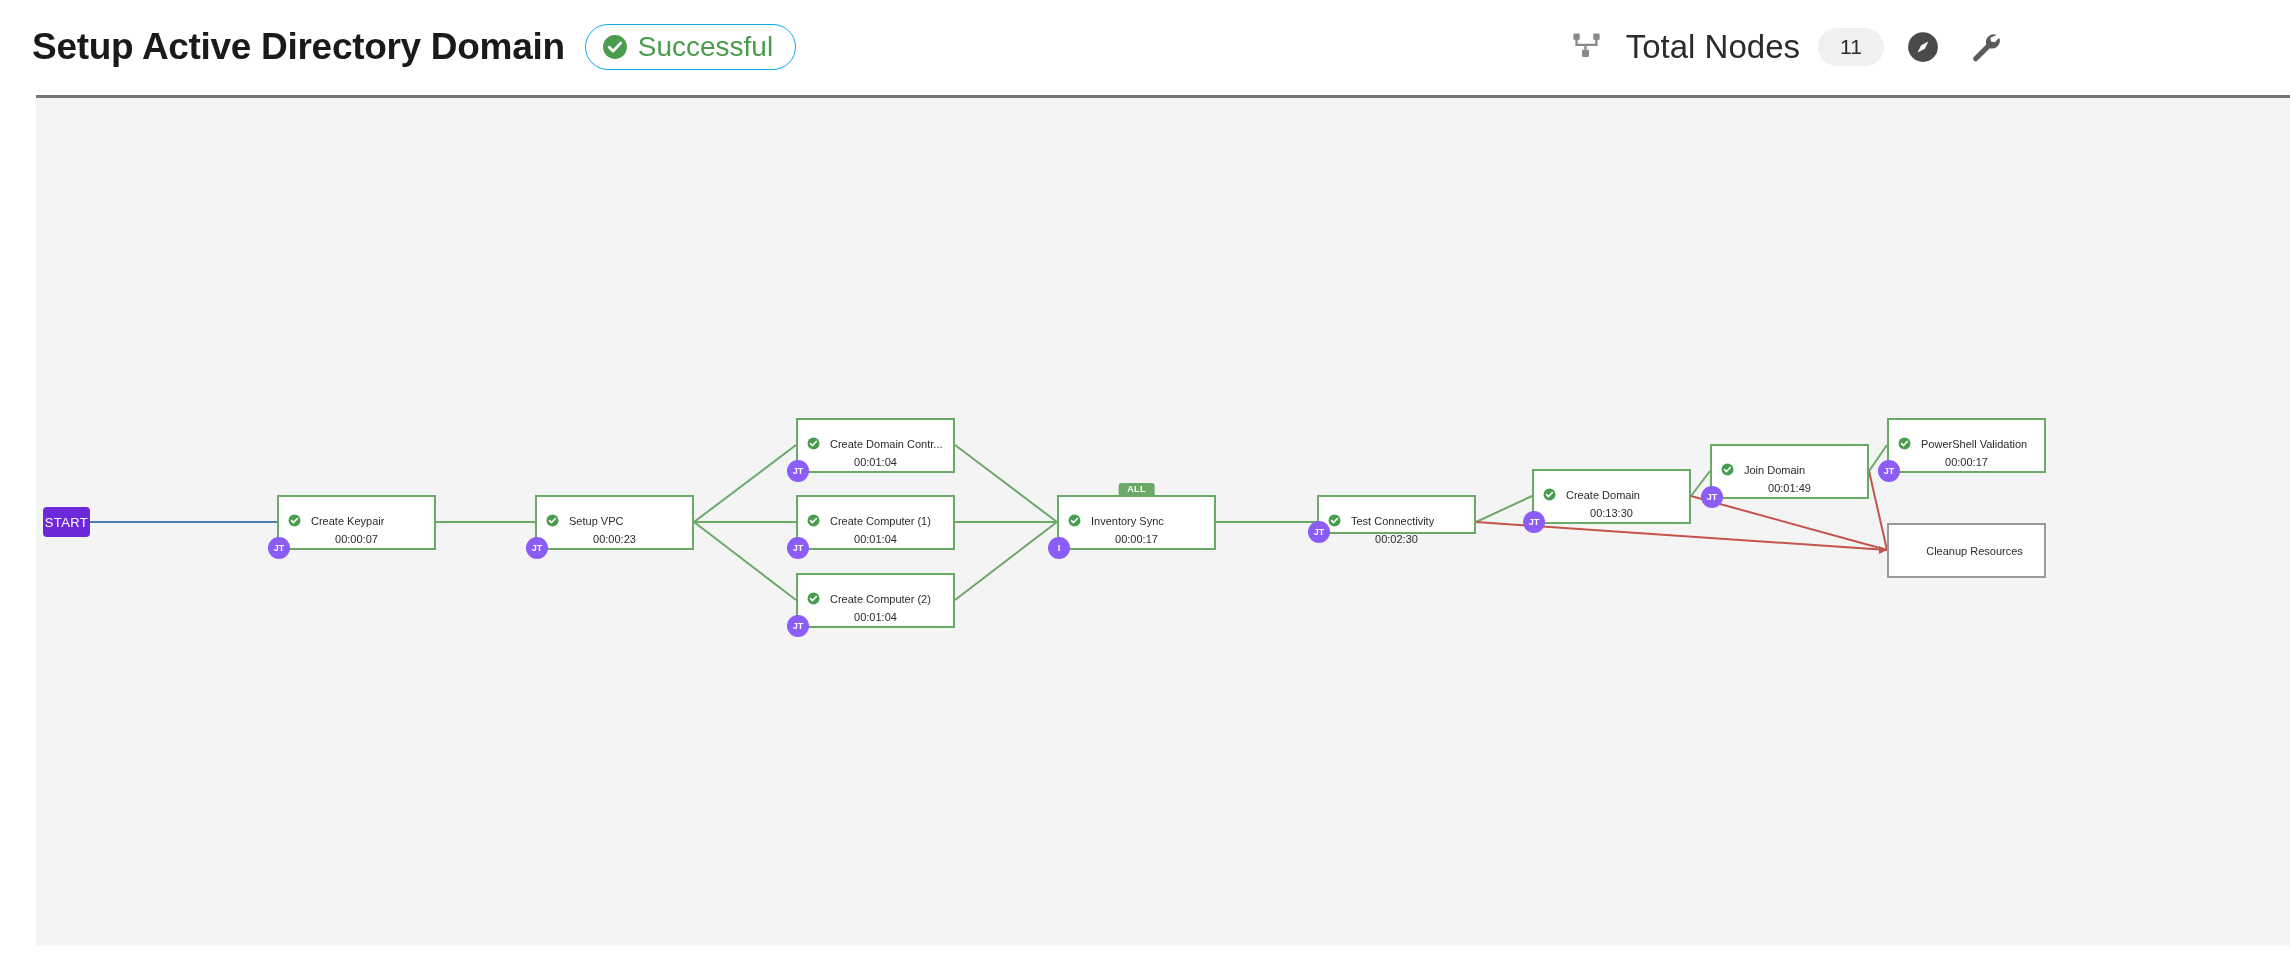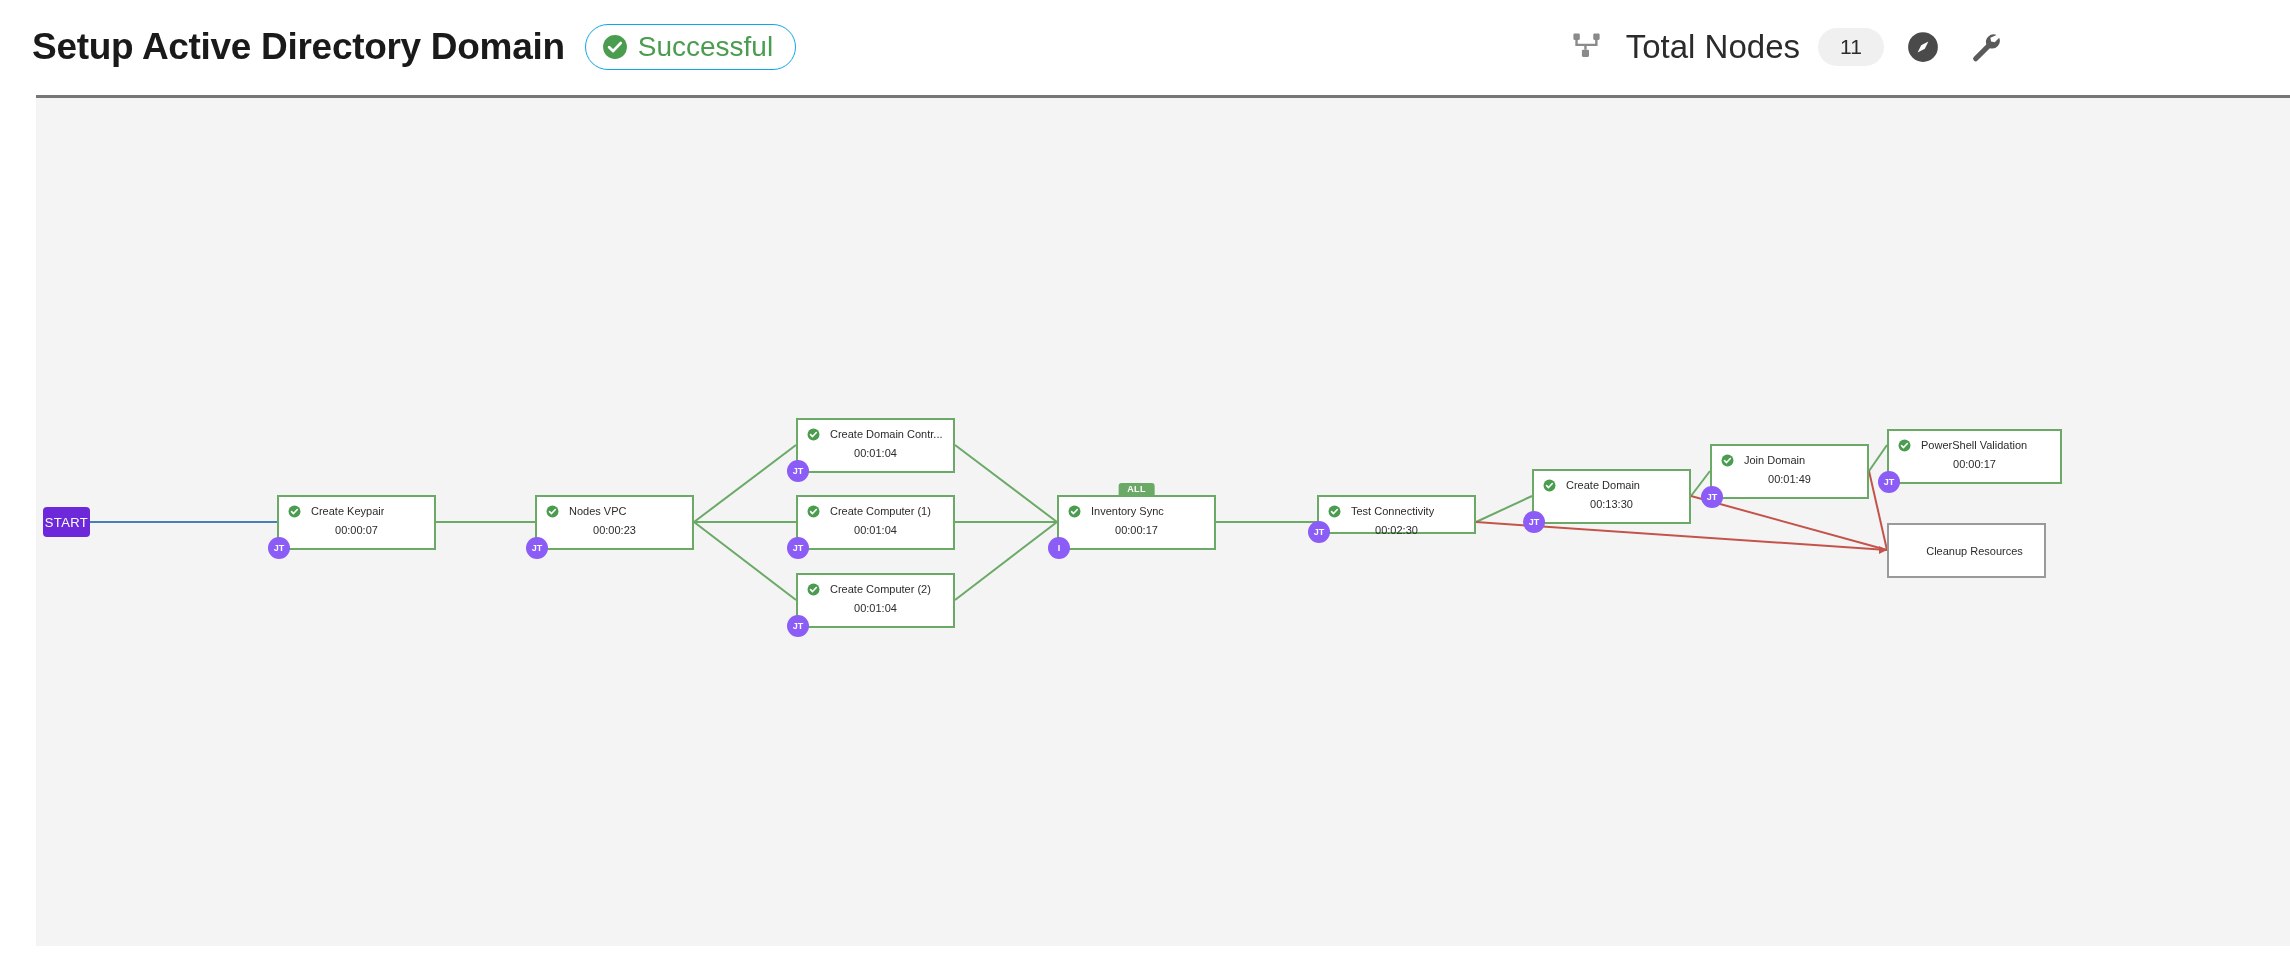--- a/index.html
+++ b/index.html
@@ -114,22 +114,22 @@
     position: absolute;
     box-sizing: border-box;
     background: #ffffff;
     border: 2px solid #6aa966;
     z-index: 3;
   }
   .node.pending { border: 2px solid #9a9a9a; }
 
   .node-title-row {
     display: flex;
-    align-items: flex-start;
-    padding: 8px 0 0 9px;
+    align-items: flex-end;
+    padding: 17px 0 0 9px;
   }
   .node-check { width: 13px; height: 13px; flex: 0 0 13px; }
   .node-title {
     font-size: 11px;
     color: #2b2b2b;
     margin-left: 10px;
     white-space: nowrap;
     overflow: hidden;
     text-overflow: ellipsis;
   }
@@ -283,21 +283,21 @@
     <div class="node-duration">00:00:07</div>
     <div class="node-badge">JT</div>
   </div>
 
   <div class="node" style="left:499px; top:397px; width:159px; height:55px;">
     <div class="node-title-row">
       <svg class="node-check" viewBox="0 0 24 24">
         <circle cx="12" cy="12" r="11" fill="#4a9c4e"></circle>
         <path d="M6.6 12.2 L10.2 15.8 L17.2 8.4" fill="none" stroke="#ffffff" stroke-width="3" stroke-linecap="round" stroke-linejoin="round"></path>
       </svg>
-      <span class="node-title">Nodes VPC</span>
+      <span class="node-title">Setup VPC</span>
     </div>
     <div class="node-duration">00:00:23</div>
     <div class="node-badge">JT</div>
   </div>
 
   <div class="node" style="left:760px; top:320px; width:159px; height:55px;">
     <div class="node-title-row">
       <svg class="node-check" viewBox="0 0 24 24">
         <circle cx="12" cy="12" r="11" fill="#4a9c4e"></circle>
         <path d="M6.6 12.2 L10.2 15.8 L17.2 8.4" fill="none" stroke="#ffffff" stroke-width="3" stroke-linecap="round" stroke-linejoin="round"></path>
@@ -374,21 +374,21 @@
       <svg class="node-check" viewBox="0 0 24 24">
         <circle cx="12" cy="12" r="11" fill="#4a9c4e"></circle>
         <path d="M6.6 12.2 L10.2 15.8 L17.2 8.4" fill="none" stroke="#ffffff" stroke-width="3" stroke-linecap="round" stroke-linejoin="round"></path>
       </svg>
       <span class="node-title">Join Domain</span>
     </div>
     <div class="node-duration">00:01:49</div>
     <div class="node-badge">JT</div>
   </div>
 
-  <div class="node" style="left:1851px; top:320px; width:175px; height:55px;margin-top:11px;">
+  <div class="node" style="left:1851px; top:320px; width:159px; height:55px;">
     <div class="node-title-row">
       <svg class="node-check" viewBox="0 0 24 24">
         <circle cx="12" cy="12" r="11" fill="#4a9c4e"></circle>
         <path d="M6.6 12.2 L10.2 15.8 L17.2 8.4" fill="none" stroke="#ffffff" stroke-width="3" stroke-linecap="round" stroke-linejoin="round"></path>
       </svg>
       <span class="node-title">PowerShell Validation</span>
     </div>
     <div class="node-duration">00:00:17</div>
     <div class="node-badge">JT</div>
   </div>

